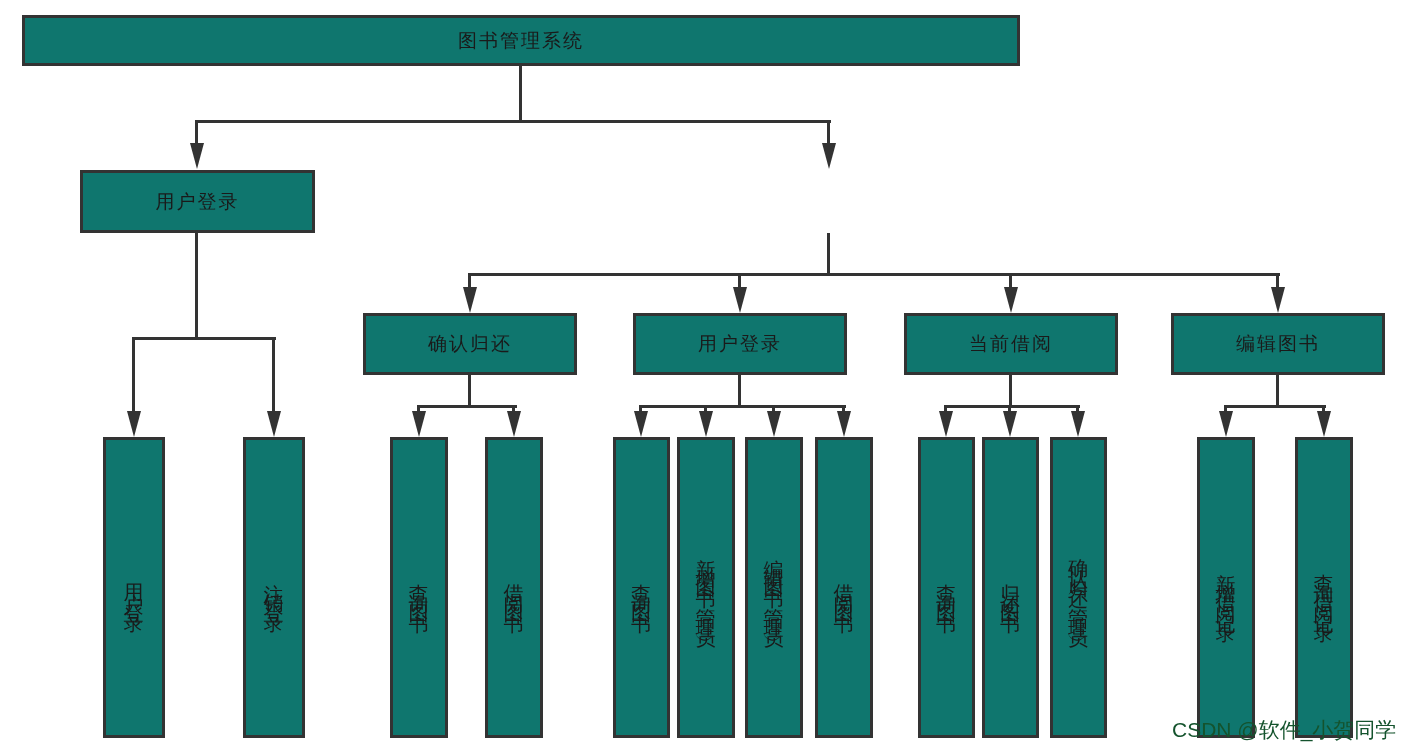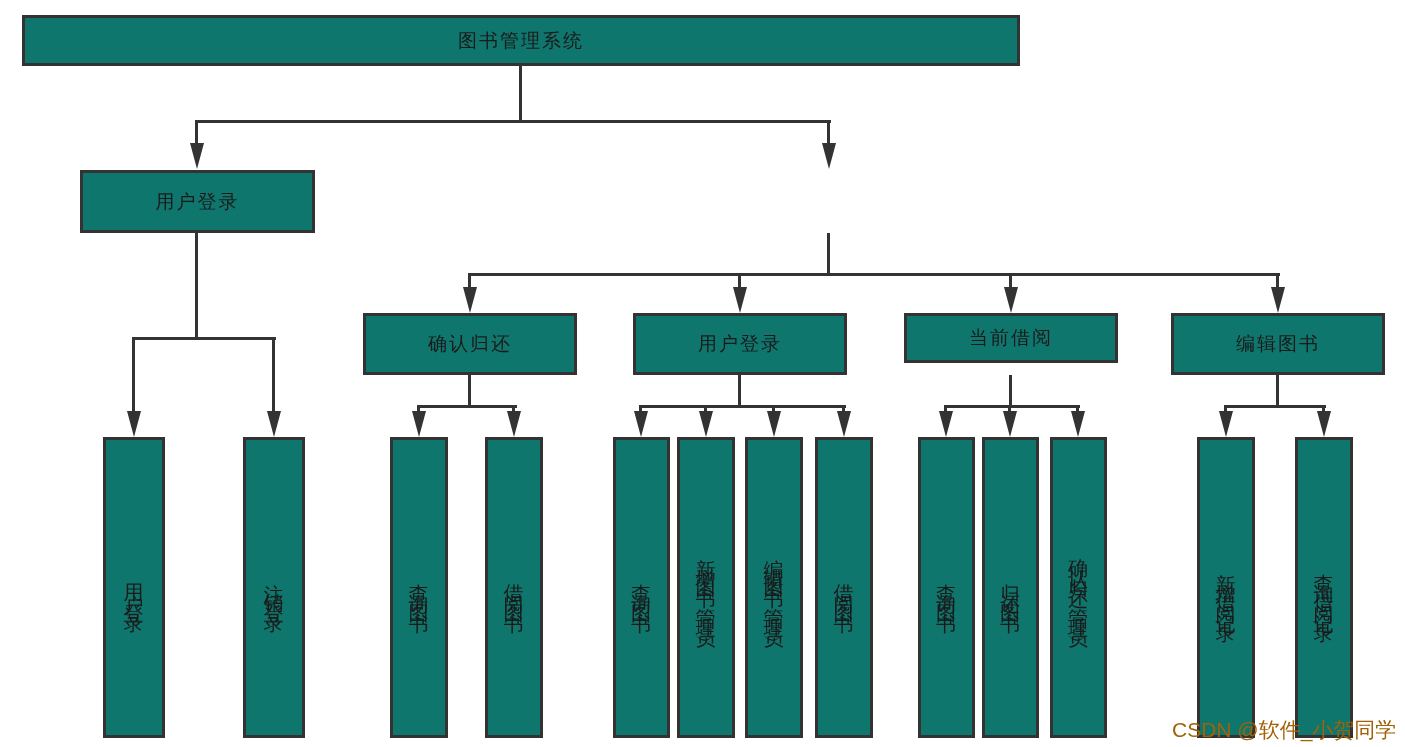--- a/index.html
+++ b/index.html
@@ -19,21 +19,21 @@
   }
   .vl { position:absolute; width:3px; background:#333333; }
   .hl { position:absolute; height:3px; background:#333333; }
   .ah {
     position:absolute; width:0; height:0;
     border-left:7px solid transparent; border-right:7px solid transparent;
     border-top:26px solid #333333;
   }
   .watermark {
     position:absolute; left:1172px; top:716px; width:233px;
-    font-size:21px; color:#a16207; white-space:nowrap;
+    font-size:21px; color:#14532d; white-space:nowrap;
   }
 </style>
 </head>
 <body>
 
 <div class="stage">
 
   <div class="box hbox" style="left:22px; top:15px; width:998px; height:51px;">
     <span>图书管理系统</span>
   </div>
@@ -66,21 +66,21 @@
   <div class="ah" style="left:1004px; top:287px;"></div>
   <div class="vl" style="left:1276px; top:273px; height:16px;"></div>
   <div class="ah" style="left:1271px; top:287px;"></div>
 
   <div class="box hbox" style="left:363px; top:313px; width:214px; height:62px;">
     <span>确认归还</span>
   </div>
   <div class="box hbox" style="left:633px; top:313px; width:214px; height:62px;">
     <span>用户登录</span>
   </div>
-  <div class="box hbox" style="left:904px; top:313px; width:214px; height:50px;">
+  <div class="box hbox" style="left:904px; top:313px; width:214px; height:62px;">
     <span>当前借阅</span>
   </div>
   <div class="box hbox" style="left:1171px; top:313px; width:214px; height:62px;">
     <span>编辑图书</span>
   </div>
 
   <div class="vl" style="left:468px; top:375px; height:30px;"></div>
   <div class="hl" style="left:417px; top:405px; width:100px;"></div>
   <div class="vl" style="left:417px; top:405px; height:8px;"></div>
   <div class="ah" style="left:412px; top:411px;"></div>

